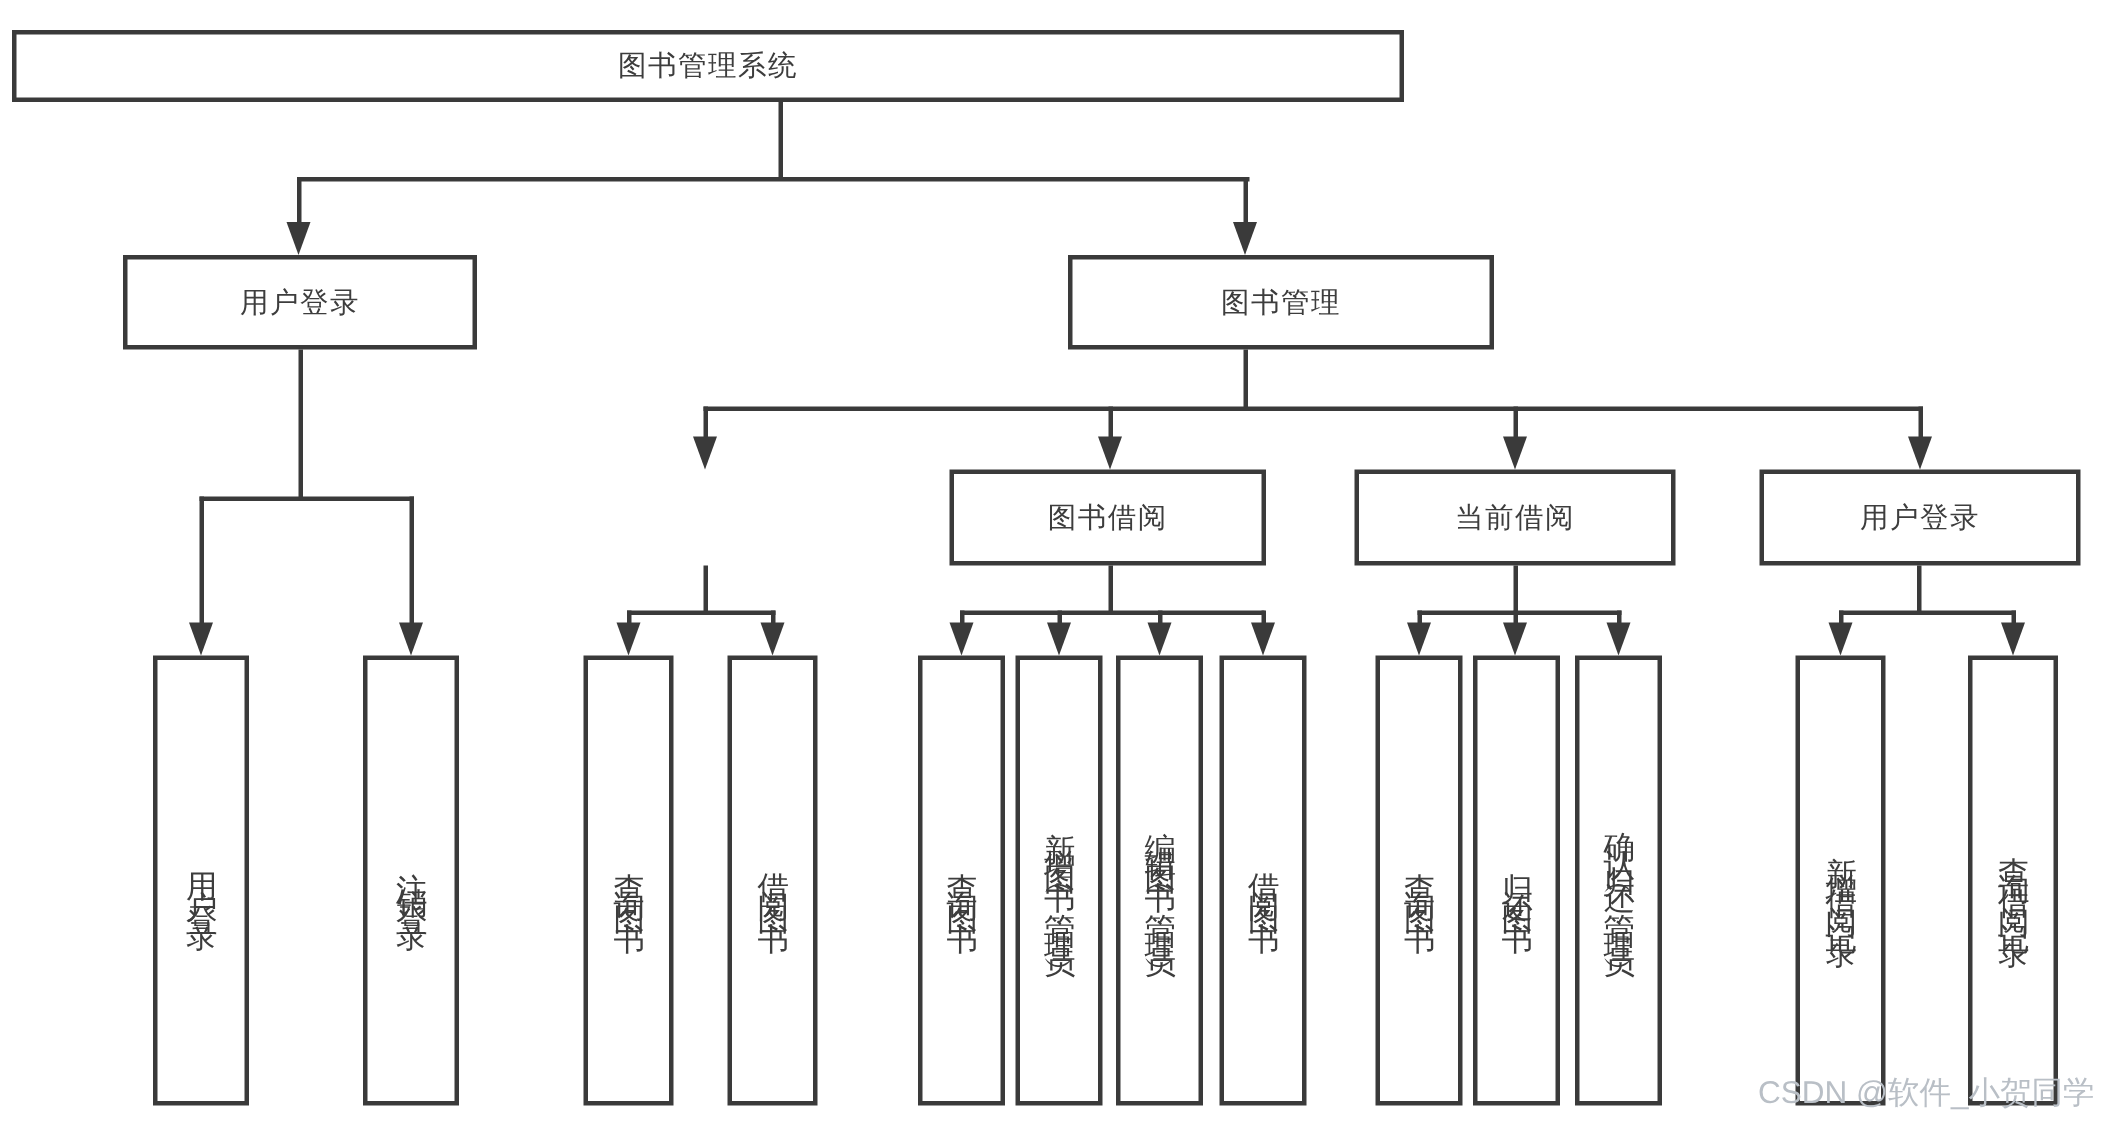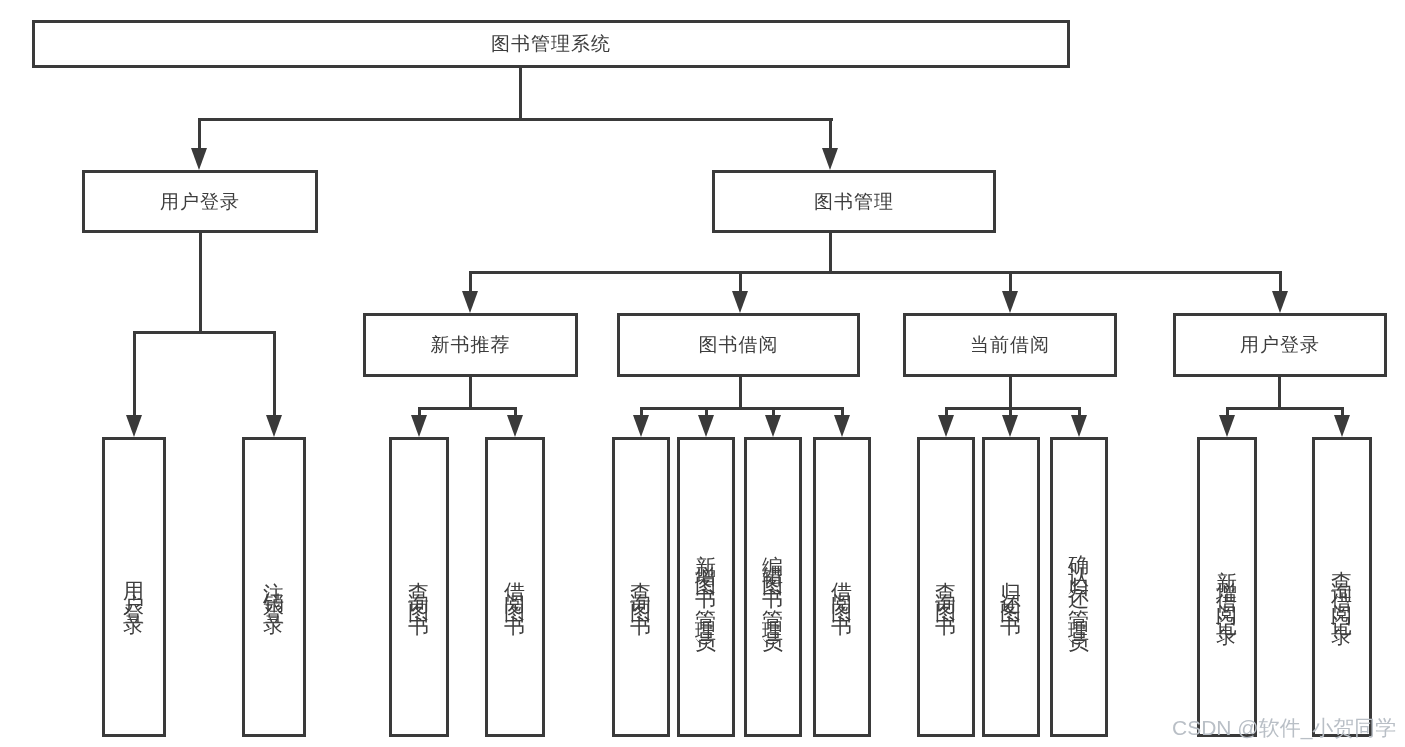--- a/index.html
+++ b/index.html
@@ -47,27 +47,26 @@
     font-size:21px;
     color:var(--wm);
     white-space:nowrap;
   }
 </style>
 </head>
 <body>
 
 <div id="canvas">
 
-  <div class="box hdr" style="left:32px;top:20px;width:1038px;height:48px">图书管理系统</div>
+  <div class="box hdr" style="left:8px;top:20px;width:928px;height:48px">图书管理系统</div>
 
   <div class="box hdr" style="left:82px;top:170px;width:236px;height:63px">用户登录</div>
   <div class="box hdr" style="left:712px;top:170px;width:284px;height:63px">图书管理</div>
 
-  <div class="box hdr" style="left:363px;top:313px;width:215px;height:64px">新书推荐</div>
-  <div class="box hdr" style="left:617px;top:313px;width:243px;height:64px">图书借阅</div>
+  <div class="box hdr" style="left:633px;top:313px;width:211px;height:64px">图书借阅</div>
   <div class="box hdr" style="left:903px;top:313px;width:214px;height:64px">当前借阅</div>
   <div class="box hdr" style="left:1173px;top:313px;width:214px;height:64px">用户登录</div>
 
   <div class="box leaf" style="left:102px;top:437px;width:64px;height:300px">
     <span class="vtext">用户登录</span>
   </div>
   <div class="box leaf" style="left:242px;top:437px;width:64px;height:300px">
     <span class="vtext">注销登录</span>
   </div>
 

